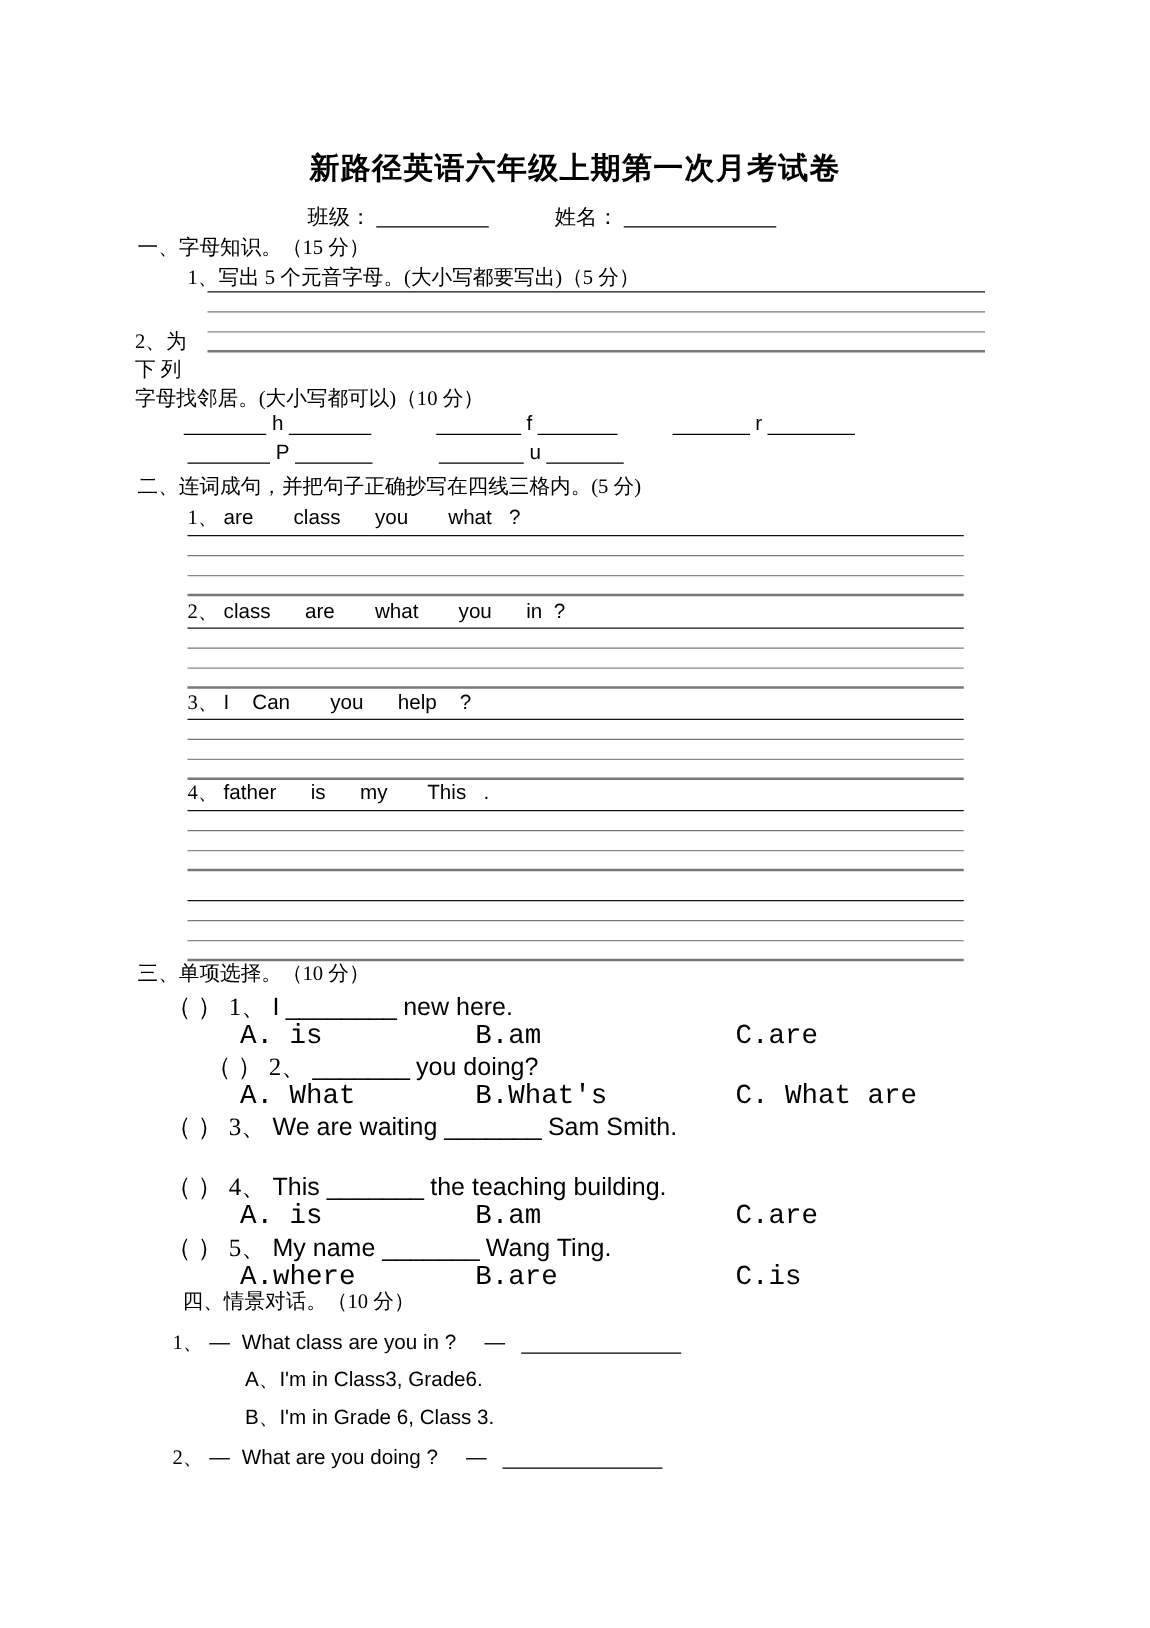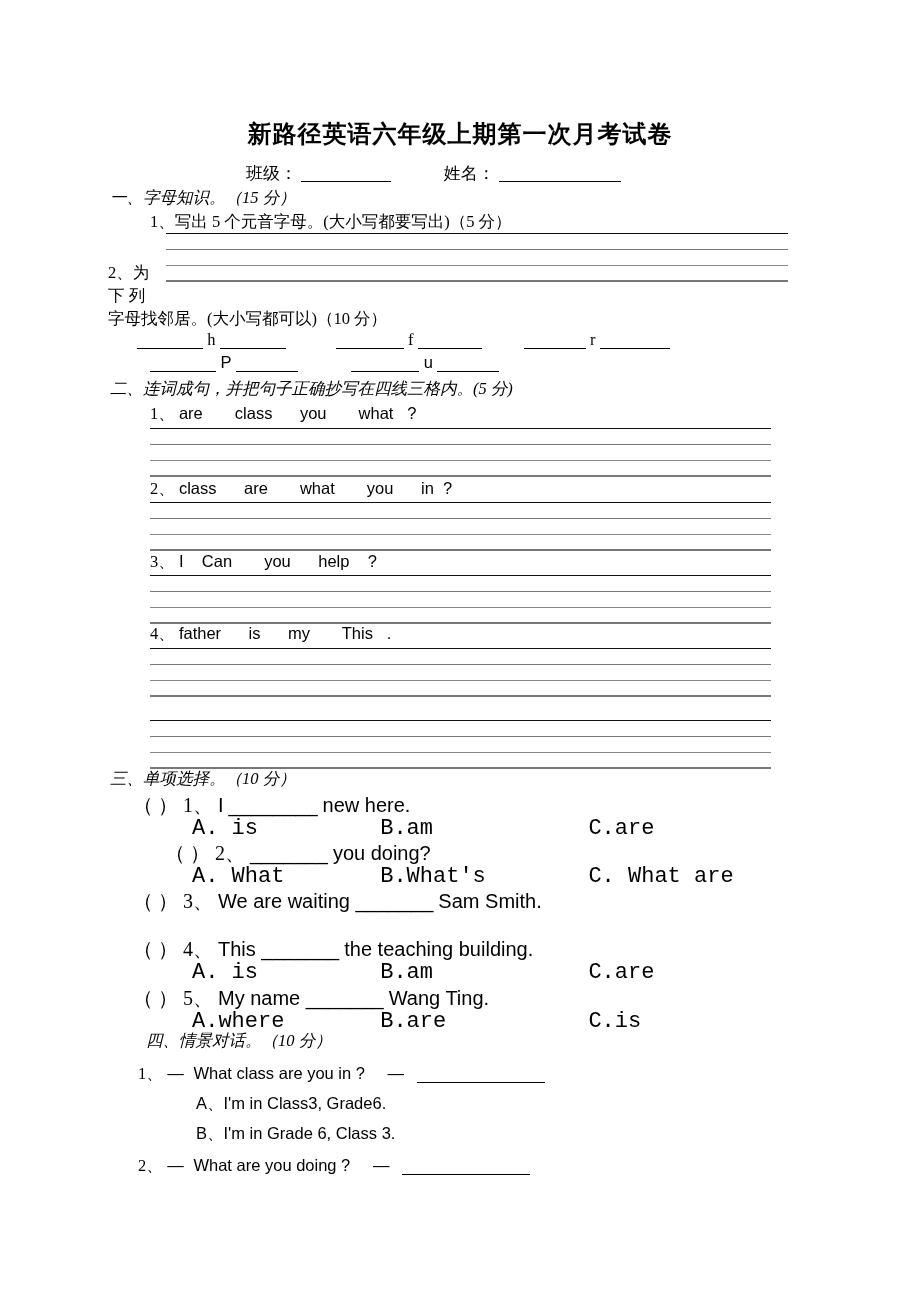--- a/index.html
+++ b/index.html
@@ -53,21 +53,20 @@
   }
   .bl-class { width: 90px; }
   .bl-name  { width: 122px; margin-left: 0; }
   .gap-lg { display: inline-block; width: 44px; }
 
   
   .sec-head {
     position: absolute;
     font-size: 16.5px;
     white-space: nowrap;
-    font-style: italic;
   }
   .sub-line {
     position: absolute;
     font-size: 16.5px;
     white-space: nowrap;
   }
   .en {
     font-family: "Liberation Sans", sans-serif;
   }
   .cn {
@@ -158,21 +157,21 @@
     <i></i>
       <i></i>
       <i></i>
       <i></i>
   </div>
 
   <div class="sub-line cn" style="left:108px; top:262px;">2、为</div>
   <div class="sub-line cn" style="left:108px; top:285px;">下 列</div>
   <div class="sub-line cn" style="left:108px; top:308px;">字母找邻居。(大小写都可以)（10 分）</div>
 
-  <div class="neigh-row" style="left:137px; top:330px;font-family:Liberation Serif, serif;">
+  <div class="neigh-row" style="left:147px; top:330px;">
     <span class="u" style="width:66px"></span>
     <span>h</span>
     <span class="u" style="width:66px"></span>
     <span style="display:inline-block;width:42px"></span>
     <span class="u" style="width:68px"></span>
     <span>f</span>
     <span class="u" style="width:64px"></span>
     <span style="display:inline-block;width:34px"></span>
     <span class="u" style="width:62px"></span>
     <span>r</span>

